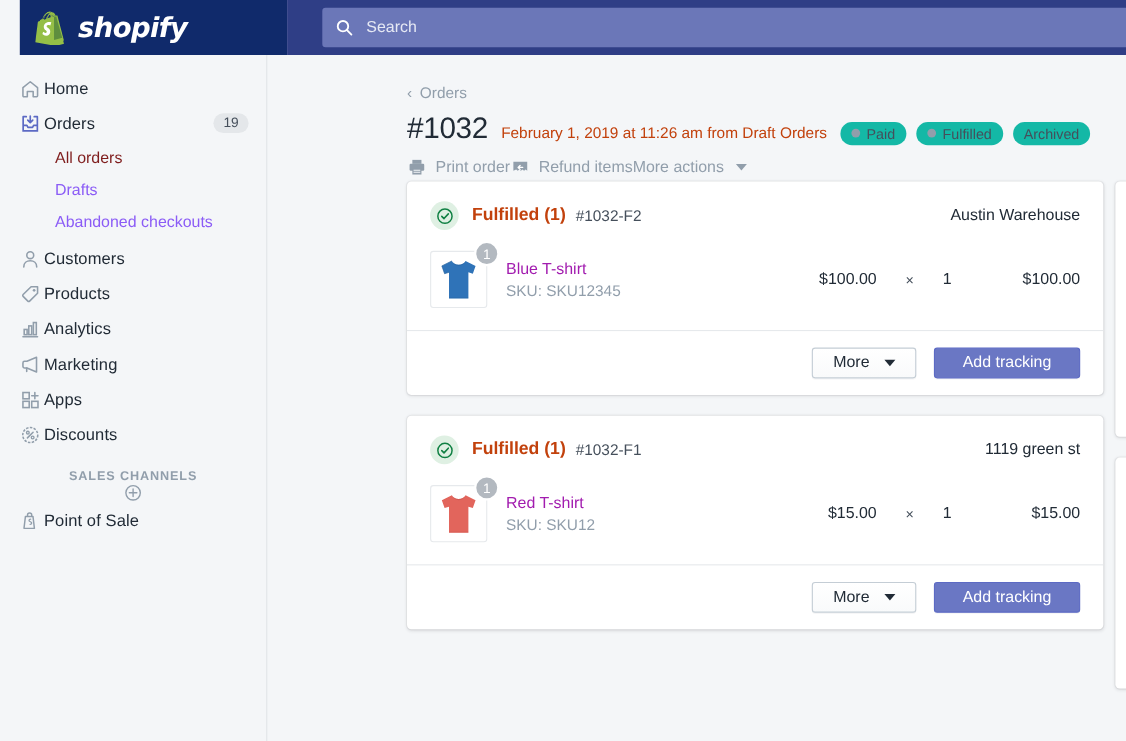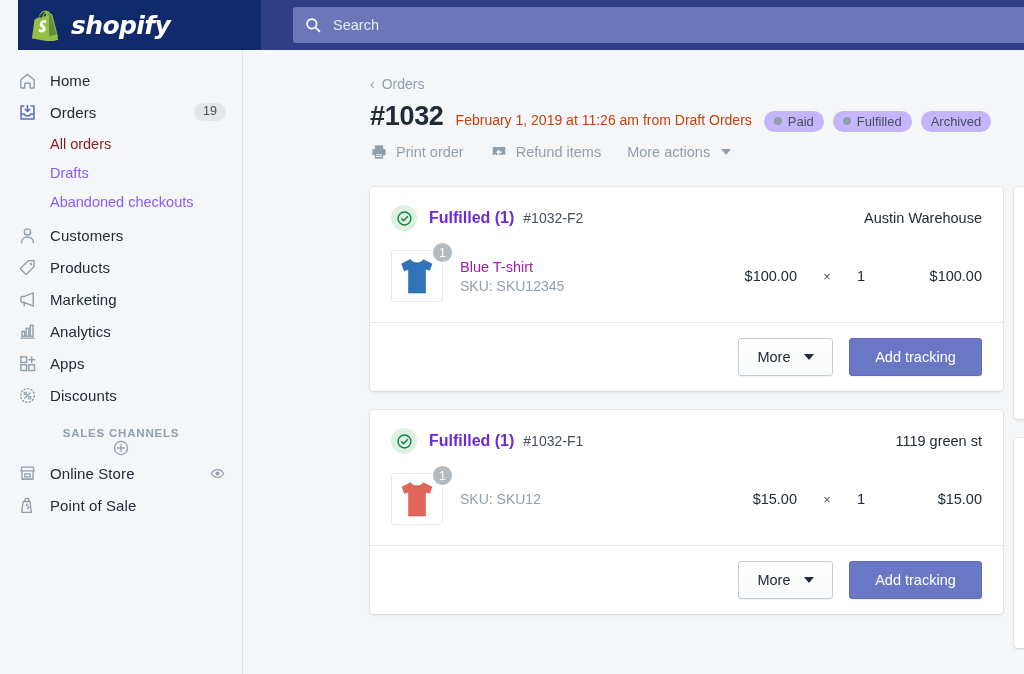--- a/index.html
+++ b/index.html
@@ -73,21 +73,21 @@
     background: #f4f6f8;
     border-right: 1px solid #e1e4e8;
     padding-top: 14px;
     overflow: hidden;
   }
   .nav-item {
     display: flex;
     align-items: center;
     height: 32px;
     padding: 0 16px 0 17px;
-    gap: 13px;
+    gap: 3px;
     cursor: pointer;
   }
   .nav-icon { width: 20px; height: 20px; flex: 0 0 20px; display: flex; align-items: center; justify-content: center; }
   .nav-label { font-size: 15px; color: #212b36; flex: 1; letter-spacing: 0.1px; }
   .nav-badge {
     background: #e4e7ea;
     color: #454f5b;
     font-size: 12.5px;
     border-radius: 10px;
     padding: 2px 9px 3px;
@@ -146,47 +146,46 @@
 
   .title-row {
     display: flex;
     align-items: baseline;
     gap: 12px;
     white-space: nowrap;
     margin-bottom: 11px;
   }
   .order-num {
     font-size: 27px;
-    font-weight: bold;
+    font-weight: normal;
     color: #212b36;
     letter-spacing: -0.3px;
   }
   .order-meta { font-size: 14px; color: #c2410c; }
   .badges { display: flex; gap: 9px; align-items: center; }
   .badge {
-    background: #c4b5fd;
+    background: #14b8a6;
     border-radius: 11px;
     height: 21px;
     display: flex;
     align-items: center;
     gap: 6px;
     padding: 0 10px;
     font-size: 13px;
     color: #454f5b;
   }
   .badge .dot {
     width: 8px; height: 8px; border-radius: 50%;
     background: #919eab; flex: 0 0 8px;
   }
 
   .actions-row {
     display: flex;
     align-items: center;
-    gap: 26px;
-    margin-bottom: 26px;
+    margin-bottom: 4px;
   }
   .action {
     display: flex;
     align-items: center;
     gap: 8px;
     color: #919eab;
     font-size: 14.5px;
     cursor: pointer;
   }
   .action svg { flex: 0 0 auto; }
@@ -215,21 +214,21 @@
     align-items: center;
     padding: 18px 21px 13px;
     gap: 12px;
   }
   .fulfil-badge {
     width: 26px; height: 26px; flex: 0 0 26px;
     border-radius: 50%;
     background: #dff0e3;
     display: flex; align-items: center; justify-content: center;
   }
-  .fulfil-title { font-size: 16px; font-weight: bold; color: #6d28d9; }
+  .fulfil-title { font-size: 16px; font-weight: bold; color: #c2410c; }
   .fulfil-id { font-size: 14px; color: #454f5b; margin-left: -3px; }
   .fulfil-loc { margin-left: auto; font-size: 14.5px; color: #212b36; }
 
   .line-item {
     display: flex;
     align-items: center;
     padding: 6px 21px 20px;
     gap: 17px;
   }
   .thumb-wrap { position: relative; width: 52px; height: 52px; flex: 0 0 52px; }
@@ -264,21 +263,21 @@
 
   .card-foot {
     border-top: 1px solid #e6e9ec;
     display: flex;
     justify-content: flex-end;
     align-items: center;
     gap: 16px;
     padding: 15px 21px;
   }
   .btn {
-    height: 38px;
+    height: 28px;
     border-radius: 3px;
     font-size: 14.5px;
     display: flex;
     align-items: center;
     justify-content: center;
     cursor: pointer;
     padding: 0 16px;
     gap: 10px;
   }
   .btn-default {
@@ -383,37 +382,37 @@
             <path d="M10.8 2.8H17v6.2l-7.6 7.6a1.2 1.2 0 0 1-1.7 0L3.2 12a1.2 1.2 0 0 1 0-1.7z" fill="none" stroke="#919eab" stroke-width="1.5" stroke-linejoin="round"></path>
             <circle cx="13.7" cy="6.2" r="1.3" fill="#919eab"></circle>
           </svg>
         </span>
         <span class="nav-label">Products</span>
       </div>
 
       <div class="nav-item">
         <span class="nav-icon">
           <svg viewBox="0 0 20 20" width="19" height="19">
-            <path d="M3 8.4v3.2a1.6 1.6 0 0 0 1.6 1.6h2.2L16 17V3L6.8 6.8H4.6A1.6 1.6 0 0 0 3 8.4z" fill="none" stroke="#919eab" stroke-width="1.5" stroke-linejoin="round"></path>
-            <path d="M6.6 13.2v3.4" stroke="#919eab" stroke-width="1.5" stroke-linecap="round"></path>
-          </svg>
-        </span>
-        <span class="nav-label">Marketing</span>
-      </div>
-
-      <div class="nav-item">
-        <span class="nav-icon">
-          <svg viewBox="0 0 20 20" width="19" height="19">
             <path d="M3 17h14" stroke="#919eab" stroke-width="1.5" stroke-linecap="round"></path>
             <rect x="4.2" y="10" width="2.8" height="5" fill="none" stroke="#919eab" stroke-width="1.5"></rect>
             <rect x="8.6" y="6.6" width="2.8" height="8.4" fill="none" stroke="#919eab" stroke-width="1.5"></rect>
             <rect x="13" y="3.4" width="2.8" height="11.6" fill="none" stroke="#919eab" stroke-width="1.5"></rect>
           </svg>
         </span>
         <span class="nav-label">Analytics</span>
+      </div>
+
+      <div class="nav-item">
+        <span class="nav-icon">
+          <svg viewBox="0 0 20 20" width="19" height="19">
+            <path d="M3 8.4v3.2a1.6 1.6 0 0 0 1.6 1.6h2.2L16 17V3L6.8 6.8H4.6A1.6 1.6 0 0 0 3 8.4z" fill="none" stroke="#919eab" stroke-width="1.5" stroke-linejoin="round"></path>
+            <path d="M6.6 13.2v3.4" stroke="#919eab" stroke-width="1.5" stroke-linecap="round"></path>
+          </svg>
+        </span>
+        <span class="nav-label">Marketing</span>
       </div>
 
       <div class="nav-item">
         <span class="nav-icon">
           <svg viewBox="0 0 20 20" width="19" height="19">
             <rect x="3" y="3" width="6" height="6" fill="none" stroke="#919eab" stroke-width="1.5"></rect>
             <rect x="3" y="11.4" width="6" height="6" fill="none" stroke="#919eab" stroke-width="1.5"></rect>
             <rect x="11.4" y="11.4" width="6" height="6" fill="none" stroke="#919eab" stroke-width="1.5"></rect>
             <path d="M14.4 3v6M11.4 6h6" stroke="#919eab" stroke-width="1.5" stroke-linecap="round"></path>
           </svg>
@@ -436,36 +435,20 @@
       <div class="section-head">
         <span class="section-title">SALES CHANNELS</span>
         <span class="section-action">
           <svg viewBox="0 0 20 20" width="18" height="18">
             <circle cx="10" cy="10" r="7.3" fill="none" stroke="#919eab" stroke-width="1.4"></circle>
             <path d="M10 6.2v7.6M6.2 10h7.6" stroke="#919eab" stroke-width="1.4" stroke-linecap="round"></path>
           </svg>
         </span>
       </div>
 
-      <div class="nav-item">
-        <span class="nav-icon">
-          <svg viewBox="0 0 20 20" width="19" height="19">
-            <path d="M3 7.2h14l-1-4H4z" fill="none" stroke="#919eab" stroke-width="1.4" stroke-linejoin="round"></path>
-            <path d="M4.2 7.2V16h11.6V7.2" fill="none" stroke="#919eab" stroke-width="1.4" stroke-linejoin="round"></path>
-            <path d="M4.2 16h11.6M7.2 10.4h5.6v3.2H7.2z" fill="none" stroke="#919eab" stroke-width="1.4" stroke-linejoin="round"></path>
-          </svg>
-        </span>
-        <span class="nav-label">Online Store</span>
-        <span class="nav-trailing">
-          <svg viewBox="0 0 20 20" width="17" height="17">
-            <path d="M2.6 10S5.6 5.4 10 5.4 17.4 10 17.4 10 14.4 14.6 10 14.6 2.6 10 2.6 10z" fill="none" stroke="#919eab" stroke-width="1.4"></path>
-            <circle cx="10" cy="10" r="2.3" fill="#919eab"></circle>
-          </svg>
-        </span>
-      </div>
 
       <div class="nav-item">
         <span class="nav-icon">
           <svg viewBox="0 0 20 20" width="19" height="19">
             <path d="M5.4 5.8h7.2l1.4 11.4H4z" fill="none" stroke="#919eab" stroke-width="1.4" stroke-linejoin="round"></path>
             <path d="M7.4 5.8V4.4a2 2 0 0 1 4 0v1.4" fill="none" stroke="#919eab" stroke-width="1.4"></path>
             <path d="M10.4 8.4c-1 0-1.6.5-1.6 1.2 0 1.4 2.6 1.1 2.6 2.5 0 .7-.6 1.2-1.6 1.2" fill="none" stroke="#919eab" stroke-width="1.2" stroke-linecap="round"></path>
           </svg>
         </span>
         <span class="nav-label">Point of Sale</span>
@@ -587,20 +570,21 @@
                   <span class="thumb">
                     <svg viewBox="0 0 48 48">
                       <path d="M17.5 6.5L8 11.2l2.6 7.4 4.2-1.3V42h18.4V17.3l4.2 1.3L40 11.2l-9.5-4.7c-1 2.2-3.6 3.5-6.5 3.5s-5.5-1.3-6.5-3.5z" fill="#e2655c"></path>
                       <path d="M24 10c-2.5 0-4.8-1-6-2.7.9 2.4 3.2 3.9 6 3.9s5.1-1.5 6-3.9C28.8 9 26.5 10 24 10z" fill="#c4504a" opacity="0.5"></path>
                       <path d="M15 41.4h18" stroke="#c4504a" stroke-width="0.8" opacity="0.4"></path>
                     </svg>
                   </span>
                   <span class="qty-badge">1</span>
                 </span>
                 <span class="item-info">
+                  <div class="item-name">Red T-shirt</div>
                   <div class="item-sku">SKU: SKU12</div>
                 </span>
                 <span class="item-price">$15.00</span>
                 <span class="item-x">×</span>
                 <span class="item-qty">1</span>
                 <span class="item-total">$15.00</span>
               </div>
               <div class="card-foot">
                 <div class="btn btn-default">
                   <span>More</span>

